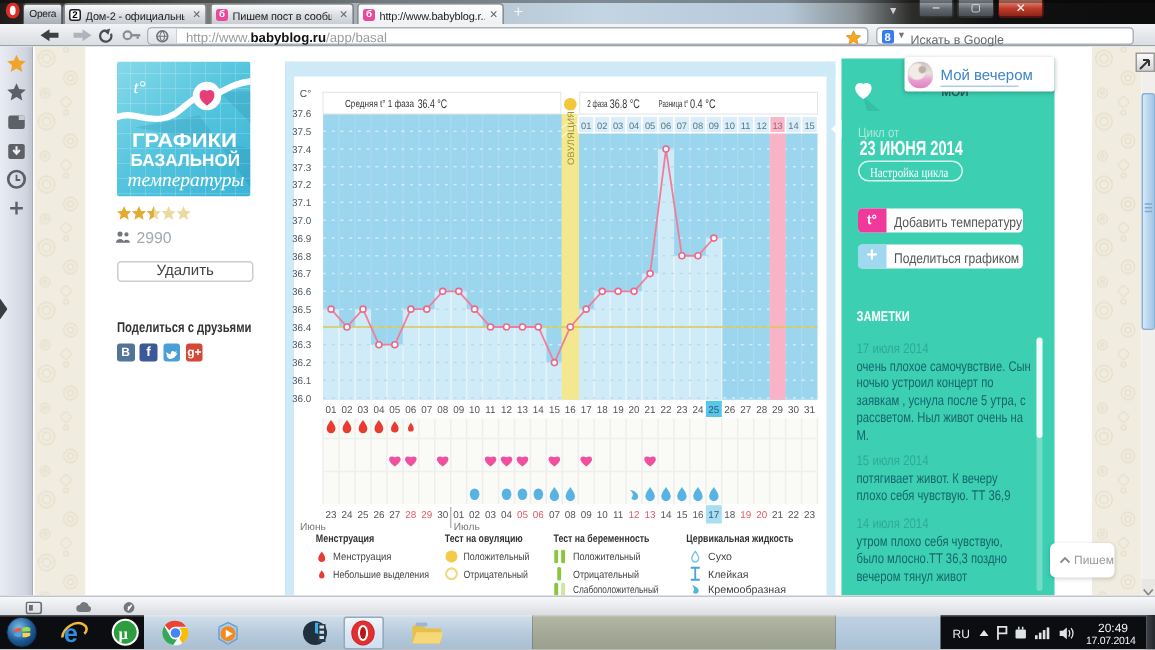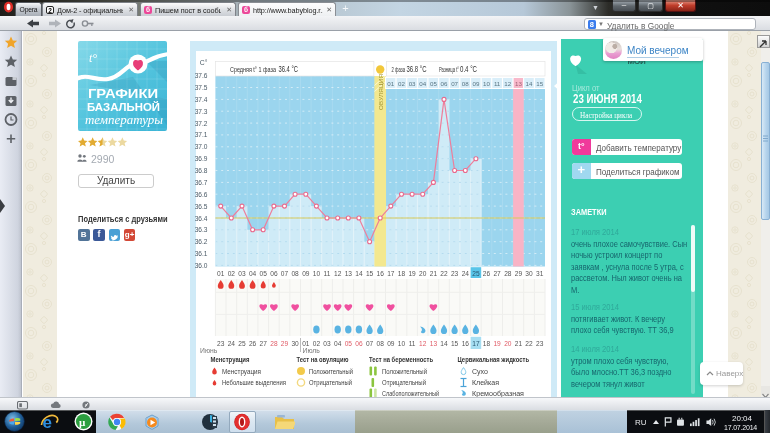--- a/index.html
+++ b/index.html
@@ -78,24 +78,35 @@
 <div class="abs" id="addrbar">
   <svg class="abs" style="left:25px; top:2px;" width="550" height="12">
     <path d="M2,5.5 L8,1.5 L8,3.8 L14,3.8 L14,7.2 L8,7.2 L8,9.5 Z" fill="#3c4045"></path>
     <path d="M36,5.5 L30,1.5 L30,3.8 L24,3.8 L24,7.2 L30,7.2 L30,9.5 Z" fill="#b0b4ba"></path>
     <path d="M45.5,2.2 A3.8,3.8 0 1 0 49,4.5" fill="none" stroke="#4a4e54" stroke-width="1.5"></path>
     <path d="M44,2.5 L48.5,1 L47.3,5.2 Z" fill="#4a4e54"></path>
     <circle cx="60" cy="5.5" r="2.6" fill="none" stroke="#8a8e94" stroke-width="1.4"></circle>
     <rect x="62.5" y="4.7" width="6" height="1.6" fill="#8a8e94"></rect>
     <rect x="66" y="6.2" width="1.6" height="1.6" fill="#8a8e94"></rect>
   </svg>
+  <div class="abs" style="left:98px; top:2px; width:481px; height:11.5px; background:#fff; border:1px solid #aeb3ba; border-radius:3px;">
+    <div class="abs" style="left:0; top:0; width:19px; height:9.5px; background:linear-gradient(#f2f3f5,#dfe2e6); border-right:1px solid #ccd0d5; border-radius:2px 0 0 2px;"></div>
+    <svg class="abs" style="left:5px; top:0.7px;" width="9" height="9">
+        <circle cx="4.2" cy="4.2" r="3.6" fill="none" stroke="#6f747b" stroke-width="1.1"></circle>
+        <path d="M0.8,4.2 H7.6 M4.2,0.6 C2.2,2.8 2.2,5.6 4.2,7.8 M4.2,0.6 C6.2,2.8 6.2,5.6 4.2,7.8" fill="none" stroke="#6f747b" stroke-width="0.7"></path>
+      </svg>
+    <div class="abs" style="left:25px; top:1px; font-size:8.8px; color:#9a9a9a; white-space:nowrap;">http://www.<b style="color:#111;">babyblog.ru</b>/app/basal</div>
+    <svg class="abs" style="right:4px; top:0.5px;" width="10" height="10">
+        <path d="M5,0.5 L6.4,3.6 L9.8,3.9 L7.2,6.1 L8,9.4 L5,7.6 L2,9.4 L2.8,6.1 L0.2,3.9 L3.6,3.6 Z" fill="#f6a823" stroke="#d98d12" stroke-width="0.5"></path>
+      </svg>
+  </div>
   <div class="abs" style="left:584px; top:2px; width:172px; height:11.5px; background:#fff; border:1px solid #aeb3ba; border-radius:3px;">
     <div class="abs" style="left:2.5px; top:1px; width:8.5px; height:8.5px; background:#3a7ced; border-radius:1.5px; color:#fff; font-size:7.5px; font-weight:bold; text-align:center; line-height:9px;">8</div>
     <div class="abs" style="left:13px; top:2px; color:#777; font-size:6px;">▼</div>
-    <div class="abs" style="left:22px; top:1.5px; color:#666; font-size:8.3px;">Удалить в Google</div>
+    <div class="abs" style="left:22px; top:1.5px; color:#666; font-size:8.3px;">Искать в Google</div>
   </div>
 </div>
 
 <div class="abs" id="page">
   <div class="beige" style="left:23px; width:34px;"><svg width="100%" height="100%" xmlns="http://www.w3.org/2000/svg">
 <defs>
           <pattern id="bp1" width="32" height="42" patternUnits="userSpaceOnUse">
 <g fill="none" stroke="#e5e0cc" stroke-width="0.9">
 <circle cx="8" cy="8" r="5.5"></circle>
               <circle cx="8" cy="8" r="2.8"></circle>
@@ -227,21 +238,21 @@
     <use href="#st" x="29.7" fill="#ecd9a0"></use>
       <use href="#st" x="39.6" fill="#ecd9a0"></use>
   </svg>
   <svg class="abs" style="left:77px; top:123px;" width="11" height="8">
     <circle cx="3" cy="2" r="1.7" fill="#72777e"></circle>
       <circle cx="7.3" cy="2.3" r="1.4" fill="#72777e"></circle>
     <path d="M0.3,7.8 C0.3,4.6 5.7,4.6 5.7,7.8 Z" fill="#72777e"></path>
       <path d="M5.2,7.8 C5.2,5.2 9.6,5.2 9.6,7.8 Z" fill="#72777e"></path>
   </svg>
   <div class="abs" style="left:91px; top:121.5px; color:#a4aab2; font-size:10.5px;">2990</div>
-  <div class="abs" style="left:78px; top:143px; width:76px; height:13.5px; background:#fff; border:1px solid #ccc; border-radius:3px; color:#444; font-size:10px; text-align:center; line-height:12px;">Удалить</div>
+  <div class="abs" style="left:78px; top:143px; width:91px; height:13.5px; background:#fff; border:1px solid #ccc; border-radius:3px; color:#444; font-size:10px; text-align:center; line-height:12px;">Удалить</div>
   <div class="abs" style="left:78px; top:182px; color:#333; font-size:9.5px; font-weight:bold; transform:scaleX(0.79); transform-origin:0 0; white-space:nowrap;">Поделиться с друзьями</div>
   <div class="abs" style="left:78px; top:198px;">
     <div class="abs" style="left:0; width:11.5px; height:11.5px; border-radius:2px; background:#527498; color:#fff; font-size:8px; font-weight:bold; text-align:center; line-height:11.5px;">В</div>
     <div class="abs" style="left:15.3px; width:11.5px; height:11.5px; border-radius:2px; background:#3b5998; color:#fff; font-size:9px; font-weight:bold; text-align:center; line-height:11.5px;">f</div>
     <div class="abs" style="left:30.6px; width:11.5px; height:11.5px; border-radius:2px; background:#4aa0d5;">
       <svg width="11.5" height="11.5">
           <path d="M2.3,8.2 C3.8,8.7 7.7,8.5 9.2,4.3 L7.9,4.7 C8.5,4.1 8.7,3.7 8.9,3.2 L7.5,3.7 C6.7,2.6 5.3,2.8 4.9,4 C4.7,4.6 4.9,5.1 4.9,5.1 C3.5,5.1 2.5,4.2 2,3.6 C1.5,5 2.5,6 3,6.2 L2,6 C2.1,7.1 3.3,7.7 3.9,7.8 C3.3,8.3 2.5,8.4 2.3,8.2 Z" fill="#fff"></path>
         </svg>
     </div>
     <div class="abs" style="left:45.9px; width:11.5px; height:11.5px; border-radius:2px; background:#d34836; color:#fff; font-size:8px; font-weight:bold; text-align:center; line-height:11.5px;">g+</div>
@@ -685,21 +696,21 @@
   <div class="abs" style="left:603px; top:7px; width:100px; height:23px; background:#fff; border-radius:2px; box-shadow:0 1px 3px rgba(0,0,0,0.25);">
     <div class="abs" style="left:1.5px; top:3px; width:17.5px; height:17.5px; border-radius:50%; background:radial-gradient(circle at 58% 30%, #bcaea6 0 14%, rgba(0,0,0,0) 17%),radial-gradient(circle at 38% 38%, #f2ebe7 0 34%, rgba(0,0,0,0) 37%),linear-gradient(180deg,#ccc4c0 0%,#e8e0dc 45%,#e9a0d2 68%,#e180c2 100%);"></div>
     <div class="abs" style="left:24px; top:6.5px; font-size:10px; color:#3d85c6;">Мой вечером</div>
     <div class="abs" style="left:24px; top:18.5px; width:52px; height:1px; background:#aecde6;"></div>
   </div>
 
   <div class="abs" style="left:700px; top:331px; width:43px; height:23px; background:#fff; border-radius:4px; box-shadow:0 1px 3px rgba(0,0,0,0.18);">
     <svg class="abs" style="left:6px; top:9px;" width="8" height="5">
         <path d="M1,4 L4,1 L7,4" fill="none" stroke="#8a8a8a" stroke-width="1.2"></path>
       </svg>
-    <span class="abs" style="left:16px; top:7px; font-size:8px; color:#9a9a9a;">Наверх</span>
+    <span class="abs" style="left:16px; top:7px; font-size:8px; color:#9a9a9a;">Пишем</span>
   </div>
 </div>
 
 <div class="abs" id="statusbar">
   <svg class="abs" style="left:17px; top:3px;" width="90" height="9">
     <rect x="0.5" y="0.5" width="10" height="7.5" rx="1.5" fill="none" stroke="#6a6e73" stroke-width="1.1"></rect>
       <rect x="2.3" y="2.3" width="2.6" height="3.8" fill="#6a6e73"></rect>
     <path d="M36,7 a2.3,2.3 0 0 1 0.3,-4.6 a3,3 0 0 1 5.8,0.65 a2,2 0 0 1 -0.5,3.95 Z" fill="#74787d"></path>
     <circle cx="69" cy="4" r="3.6" fill="#74787d"></circle>
       <path d="M70.8,2.2 L68.2,5.8" stroke="#fff" stroke-width="1"></path>
@@ -790,16 +801,16 @@
       <path d="M17.5,3 V1 M20.5,3 V1" stroke="#dfe3e6" stroke-width="1.2" fill="none"></path>
     <g>
         <rect x="30" y="7.5" width="2" height="3"></rect>
         <rect x="33" y="5.5" width="2" height="5"></rect>
         <rect x="36" y="3.5" width="2" height="7"></rect>
         <rect x="39" y="1.5" width="2" height="9"></rect>
       </g>
     <path d="M49,4 L51.5,4 L54.5,1.5 L54.5,10.5 L51.5,8 L49,8 Z"></path>
     <path d="M56,3.5 A4,4.5 0 0 1 56,8.5 M57.8,2 A6,6.5 0 0 1 57.8,10" stroke="#dfe3e6" stroke-width="1" fill="none"></path>
   </svg>
-  <div class="abs" style="left:732px; top:3.5px; color:#f2f4f6; font-size:8px;">20:04</div>
+  <div class="abs" style="left:732px; top:3.5px; color:#f2f4f6; font-size:8px;">20:49</div>
   <div class="abs" style="left:724px; top:13.5px; color:#f2f4f6; font-size:7px; letter-spacing:-0.2px;">17.07.2014</div>
   <div class="abs" style="left:764px; top:0; width:6px; height:23px; background:linear-gradient(90deg,#3a3f46,#23272c); border-left:1px solid #555;"></div>
 </div>
 
 </body></html>

